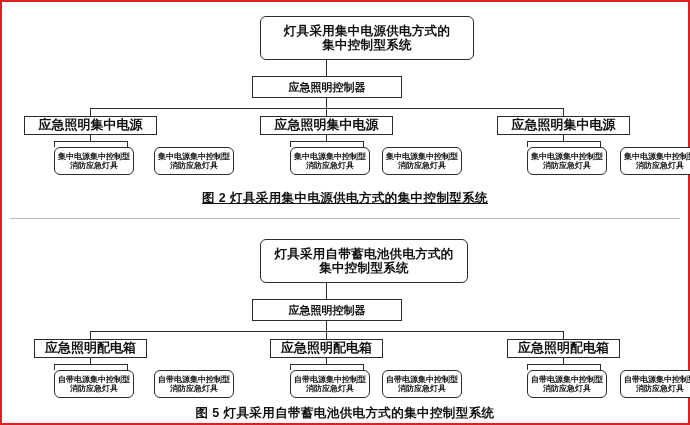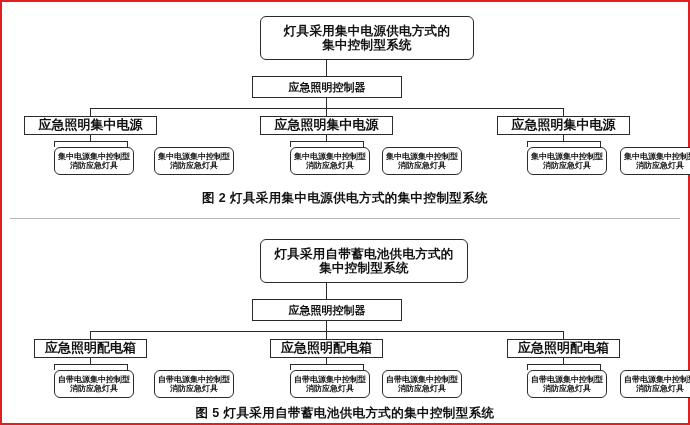--- a/index.html
+++ b/index.html
@@ -132,21 +132,21 @@
 消防应急灯具</div>
       <div class="box rounded leaf-box" style="left:248px; top:145px; width:80px; height:28px;">集中电源集中控制型
 消防应急灯具</div>
       <div class="box rounded leaf-box" style="left:340px; top:145px; width:80px; height:28px;">集中电源集中控制型
 消防应急灯具</div>
       <div class="box rounded leaf-box" style="left:485px; top:145px; width:80px; height:28px;">集中电源集中控制型
 消防应急灯具</div>
       <div class="box rounded leaf-box" style="left:578px; top:145px; width:80px; height:28px;">集中电源集中控制型
 消防应急灯具</div>
 
-      <div class="caption" style="left:0px; top:188px; width:686px;">图 2  灯具采用集中电源供电方式的集中控制型系统</div>
+      <div class="caption" style="left:0px; top:188px; width:686px;text-decoration:underline;">图 2  灯具采用集中电源供电方式的集中控制型系统</div>
     </div>
 
     <div class="divider" style="left:8px; top:216px; width:670px;"></div>
 
     <div>
 
       <div class="box rounded title-box" style="left:218px; top:237px; width:208px; height:44px;">灯具采用自带蓄电池供电方式的
 集中控制型系统</div>
 
       <div class="line vline" style="left:324px; top:281px; height:16px;"></div>

